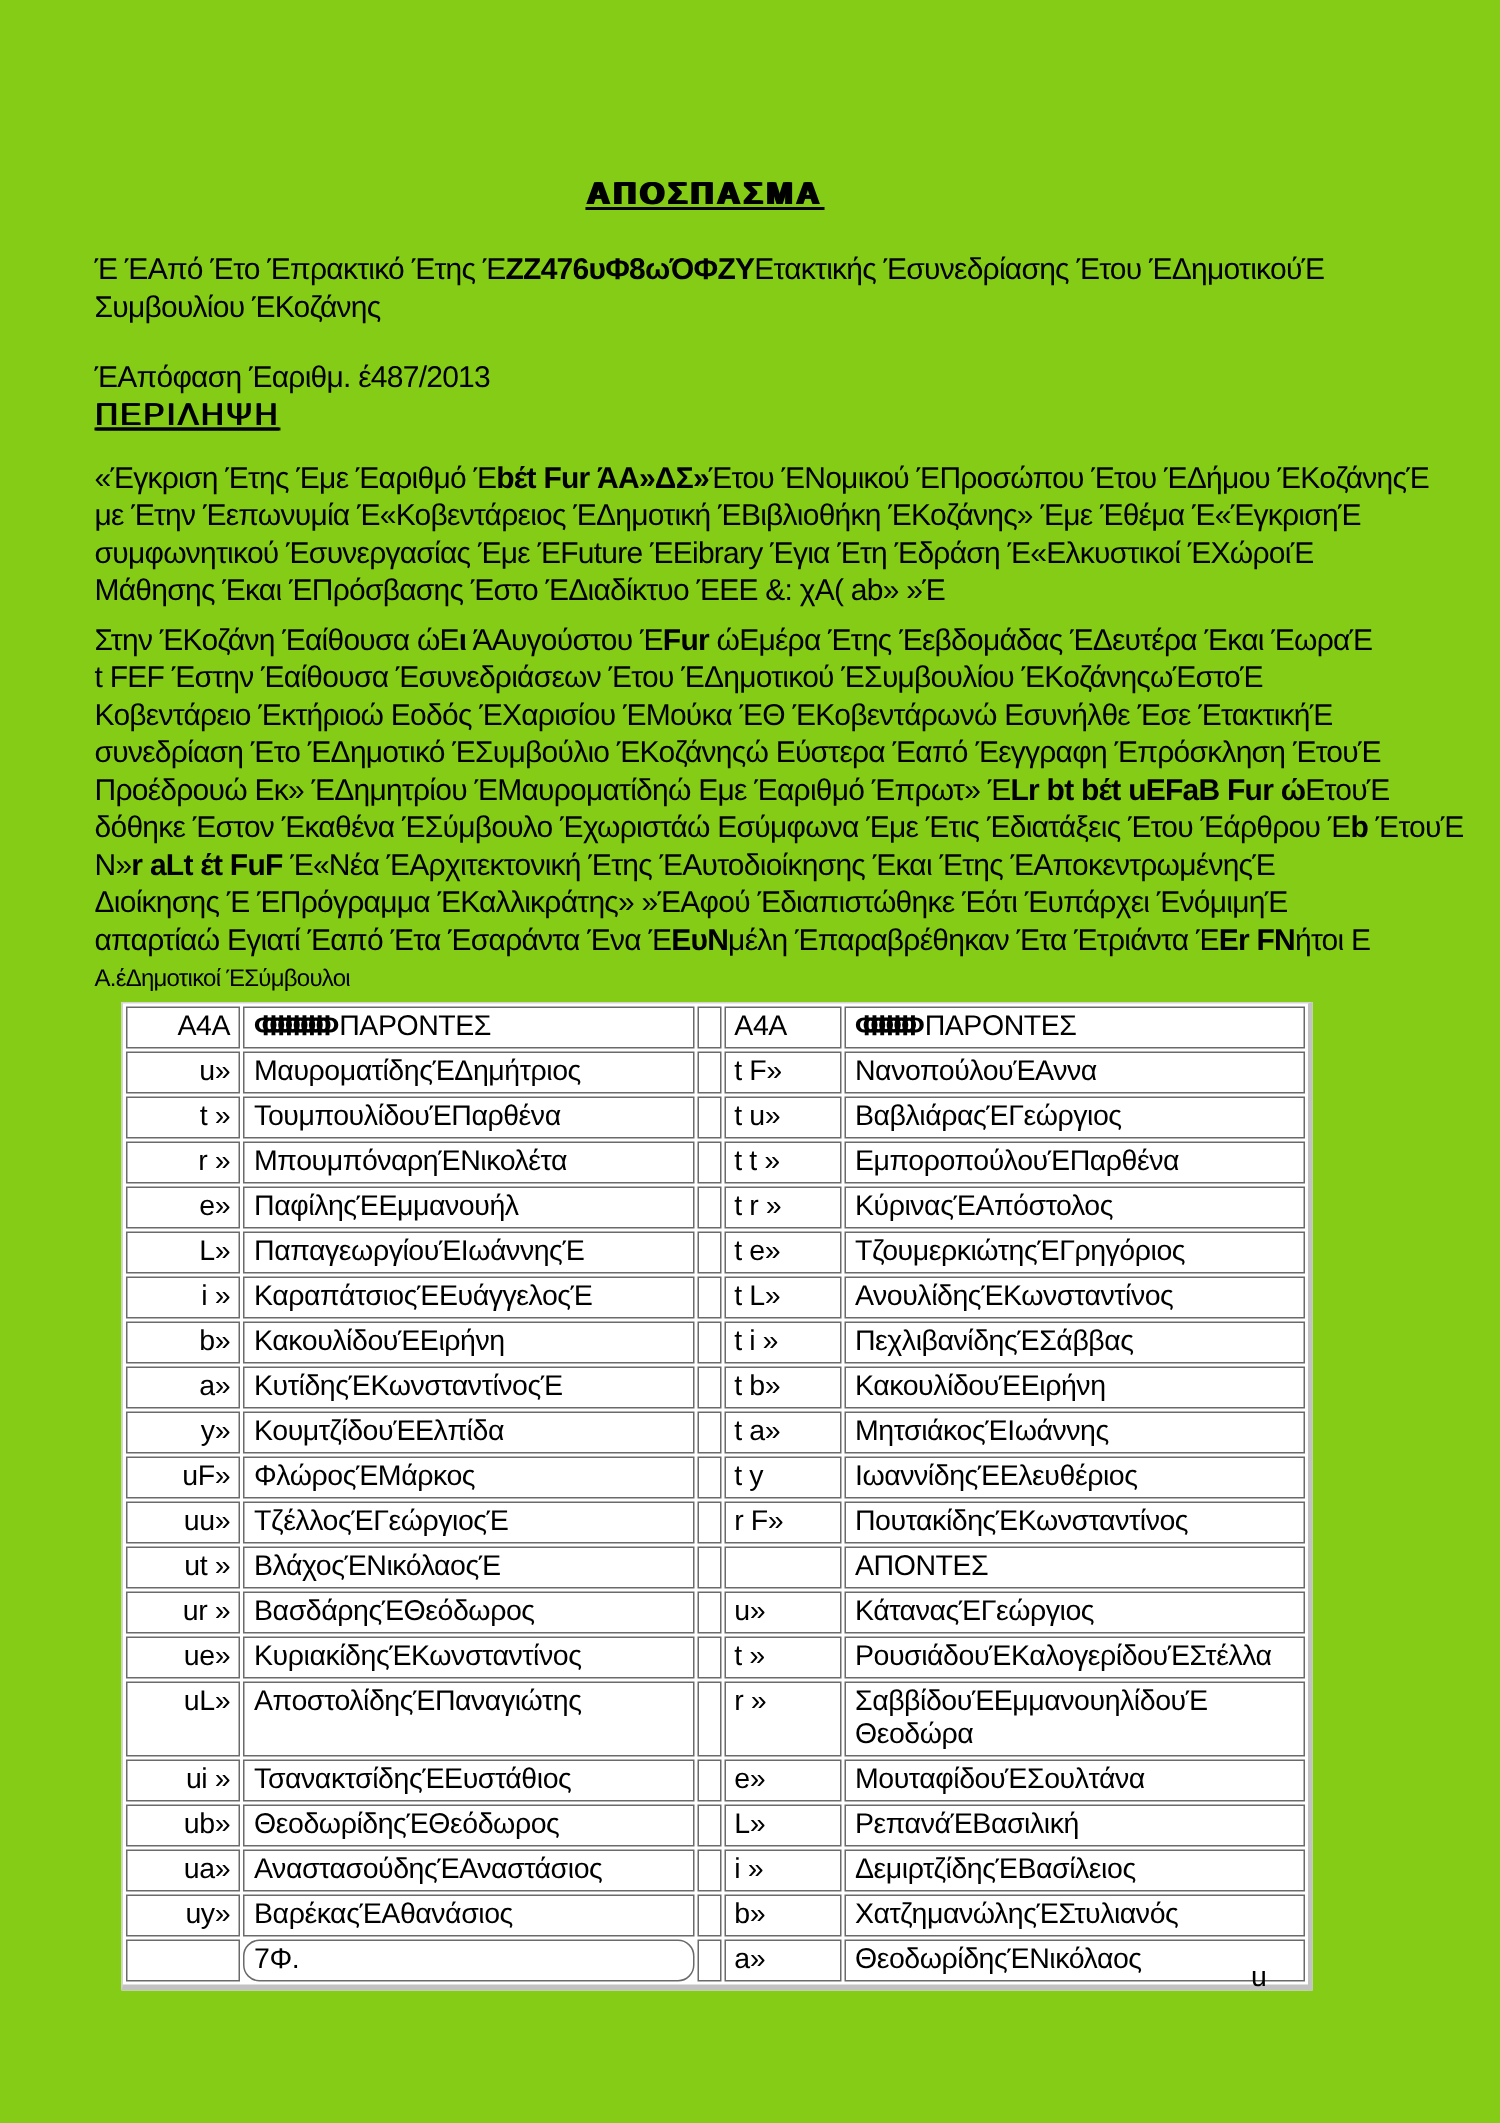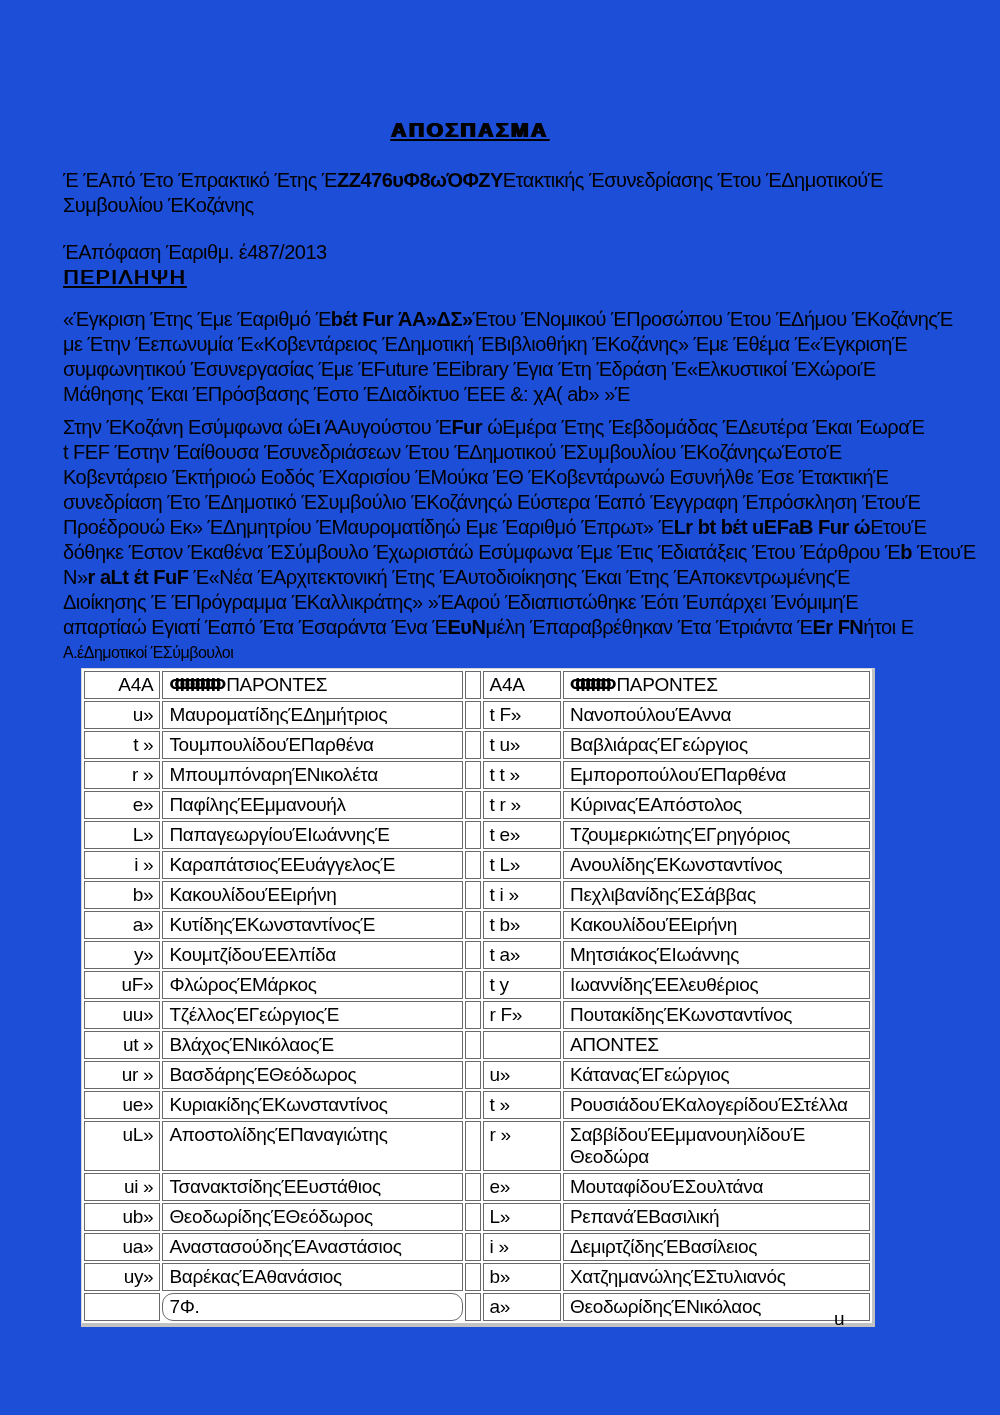--- a/index.html
+++ b/index.html
@@ -1,17 +1,17 @@
 <!DOCTYPE html>
 <html><head>
 <meta charset="utf-8">
 <style>
   html,body{margin:0;padding:0;background:#ffffff;}
   body{width:1000px;height:1415px;font-family:"Liberation Sans",sans-serif;color:#000;}
-  .page{position:relative;width:1000px;height:1415px;background:#1d4ed8;overflow:hidden;}
+  .page{position:relative;width:1000px;height:1415px;background:#84cc16;overflow:hidden;}
   .content{position:absolute;left:63px;top:0;width:812px;}
   .doc-title{margin:118px 0 26px 0;text-align:center;font-size:21px;font-weight:bold;
     text-decoration:underline;letter-spacing:2.5px;
     text-shadow:1px 0 #000, 2px 0 #000;}
   .heading2{margin:0 0 18px 0;text-align:left;font-size:21px;font-weight:normal;
     text-decoration:underline;letter-spacing:1.5px;
     text-shadow:1px 0 #000;}
   .para{font-size:20px;line-height:25px;letter-spacing:-0.5px;}
   .tline{white-space:nowrap;}
   #p-intro{margin-bottom:22px;}
@@ -52,21 +52,21 @@
     <div class="heading2">ΠΕΡΙΛΗΨΗ</div>
 
     <div class="para" id="p-subject">
         <div class="tline"><span>«Έγκριση Έτης Έμε Έαριθμό Έ</span><span class="b">bέt Fur ΆΑ»ΔΣ»</span><span>Έτου ΈΝομικού ΈΠροσώπου Έτου ΈΔήμου ΈΚοζάνηςΈ</span></div>
         <div class="tline"><span>με Έτην Έεπωνυμία Έ«Κοβεντάρειος ΈΔημοτική ΈΒιβλιοθήκη ΈΚοζάνης» Έμε Έθέμα Έ«ΈγκρισηΈ</span></div>
         <div class="tline"><span>συμφωνητικού Έσυνεργασίας Έμε ΈFuture ΈΕibrary Έγια Έτη Έδράση Έ«Ελκυστικοί ΈΧώροιΈ</span></div>
         <div class="tline"><span>Μάθησης Έκαι ΈΠρόσβασης Έστο ΈΔιαδίκτυο ΈΕΕ &amp;: χΑ( ab» »Έ</span></div>
       </div>
 
     <div class="para" id="p-session">
-        <div class="tline"><span>Στην ΈΚοζάνη Εσύμφωνα ώΕ</span><span class="b">ι</span><span> ΆΑυγούστου Έ</span><span class="b">Fur</span><span> ώΕμέρα Έτης Έεβδομάδας ΈΔευτέρα Έκαι ΈωραΈ</span></div>
+        <div class="tline"><span>Στην ΈΚοζάνη Έαίθουσα ώΕ</span><span class="b">ι</span><span> ΆΑυγούστου Έ</span><span class="b">Fur</span><span> ώΕμέρα Έτης Έεβδομάδας ΈΔευτέρα Έκαι ΈωραΈ</span></div>
         <div class="tline"><span>t FΕF Έστην Έαίθουσα Έσυνεδριάσεων Έτου ΈΔημοτικού ΈΣυμβουλίου ΈΚοζάνηςωΈστοΈ</span></div>
         <div class="tline"><span>Κοβεντάρειο Έκτήριοώ Εοδός ΈΧαρισίου ΈΜούκα ΈΘ ΈΚοβεντάρωνώ Εσυνήλθε Έσε ΈτακτικήΈ</span></div>
         <div class="tline"><span>συνεδρίαση Έτο ΈΔημοτικό ΈΣυμβούλιο ΈΚοζάνηςώ Εύστερα Έαπό Έεγγραφη Έπρόσκληση ΈτουΈ</span></div>
         <div class="tline"><span>Προέδρουώ Εκ» ΈΔημητρίου ΈΜαυροματίδηώ Εμε Έαριθμό Έπρωτ» Έ</span><span class="b">Lr bt bέt uΕFaΒ Fur ώ</span><span>ΕτουΈ</span></div>
         <div class="tline"><span>δόθηκε Έστον Έκαθένα ΈΣύμβουλο Έχωριστάώ Εσύμφωνα Έμε Έτις Έδιατάξεις Έτου Έάρθρου Έ</span><span class="b">b</span><span> ΈτουΈ</span></div>
         <div class="tline"><span>Ν»</span><span class="b">r aLt έt FuF</span><span> Έ«Νέα ΈΑρχιτεκτονική Έτης ΈΑυτοδιοίκησης Έκαι Έτης ΈΑποκεντρωμένηςΈ</span></div>
         <div class="tline"><span>Διοίκησης Έ ΈΠρόγραμμα ΈΚαλλικράτης» »ΈΑφού Έδιαπιστώθηκε Έότι Έυπάρχει ΈνόμιμηΈ</span></div>
         <div class="tline"><span>απαρτίαώ Εγιατί Έαπό Έτα Έσαράντα Ένα Έ</span><span class="b">ΕυΝ</span><span>μέλη Έπαραβρέθηκαν Έτα Έτριάντα Έ</span><span class="b">Εr FΝ</span><span>ήτοι Ε</span></div>
       </div>
 

